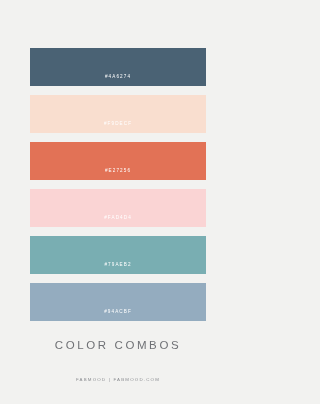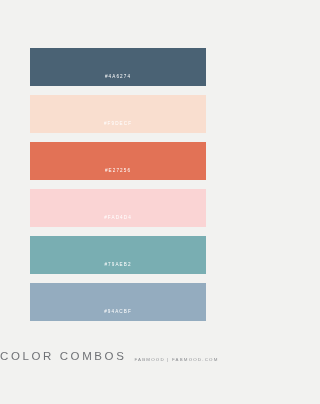--- a/index.html
+++ b/index.html
@@ -45,22 +45,22 @@
     padding-bottom: 6px;
     font-family: "Liberation Sans", sans-serif;
     white-space: nowrap;
   }
   .footer-block {
     position: absolute;
     left: 0;
     right: 0;
     top: 340px;
     display: flex;
-    flex-direction: row;
-    align-items: flex-end;
+    flex-direction: column;
+    align-items: center;
     gap: 8px;
   }
   .title {
     font-size: 11.5px;
     letter-spacing: 2.6px;
     color: #6f7175;
     font-family: "Liberation Sans", sans-serif;
     line-height: 1;
     font-weight: 400;
   }

